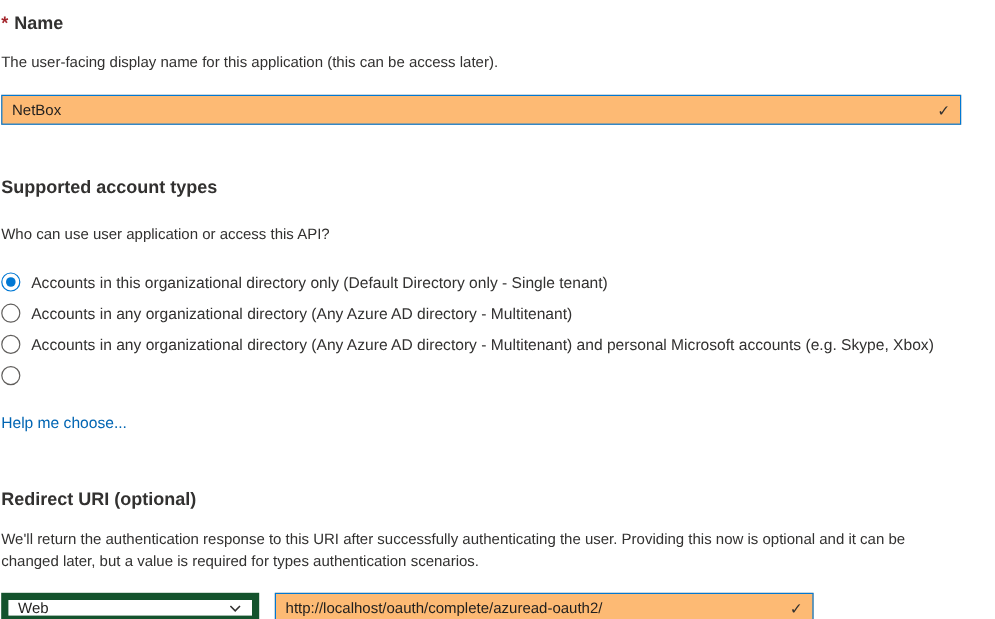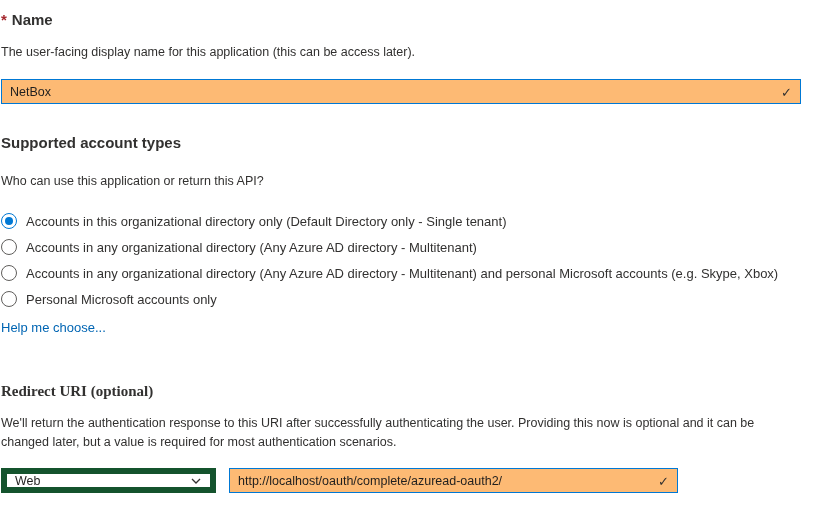--- a/index.html
+++ b/index.html
@@ -23,42 +23,42 @@
     border: none; outline: none; flex: 1; height: 100%;
     font-size: 12.5px; font-family: inherit; color: #201f1e;
     padding: 0 26px 0 8px; background: transparent;
   }
   .name-input-wrap { margin-top: 17px; width: 800px; }
   .check {
     position: absolute; right: 8px; top: 50%; transform: translateY(-50%);
     color: #323130; font-size: 13px; line-height: 1; pointer-events: none;
   }
 
-  .account-title { margin-top: 29px; }
+  .account-title { margin-top: 43px; }
   .question { font-size: 12.5px; margin-top: 21px; }
 
   .radio-list { margin-top: 20px; }
   .radio-row { display: flex; align-items: center; height: 26px; cursor: pointer; }
   .radio {
     width: 16px; height: 16px; border-radius: 50%;
     border: 1px solid #605e5c; background: #fff;
     margin-right: 9px; flex: none; position: relative;
   }
   .radio-row.selected .radio { border-color: #0078d4; }
   .radio-row.selected .radio::after {
     content: ""; position: absolute; inset: 3px; border-radius: 50%; background: #0078d4;
   }
   .radio-label { font-size: 13px; color: #323130; }
 
   .help-link {
-    display: inline-block; margin-top: 8px; font-size: 13px;
+    display: inline-block; margin-top: 19px; font-size: 13px;
     color: #0065b3; text-decoration: none; cursor: pointer;
   }
 
-  .redirect-title { margin-top: 45px; font-family: Liberation Serif, serif; }
+  .redirect-title { margin-top: 45px; }
 
   .redirect-row { display: flex; gap: 13px; margin-top: 16px; }
   .platform-select {
     width: 215px; height: 25px; border: 6px solid #14532d; background: #fff;
     display: flex; align-items: center; justify-content: space-between;
     padding: 0 8px; font-size: 12.5px; color: #201f1e; cursor: pointer;
   }
   .chevron { display: flex; align-items: center; }
   .uri-input-wrap { width: 449px; }
 </style>
@@ -72,46 +72,45 @@
     <span class="required">*</span><span>Name</span>
   </div>
   <div class="desc">The user-facing display name for this application (this can be access later).</div>
   <div class="input-wrap name-input-wrap">
     <input type="text" value="NetBox" style="">
     <span class="check">✓</span>
   </div>
 
   
   <div class="section-title account-title">Supported account types</div>
-  <div class="question">Who can use this application or return this API?</div>
+  <div class="question">Who can use user application or access this API?</div>
 
   <div class="radio-list">
     <div class="radio-row selected">
       <span class="radio"></span>
       <span class="radio-label">Accounts in this organizational directory only (Default Directory only - Single tenant)</span>
     </div>
     <div class="radio-row">
       <span class="radio"></span>
       <span class="radio-label">Accounts in any organizational directory (Any Azure AD directory - Multitenant)</span>
     </div>
     <div class="radio-row">
       <span class="radio"></span>
       <span class="radio-label">Accounts in any organizational directory (Any Azure AD directory - Multitenant) and personal Microsoft accounts (e.g. Skype, Xbox)</span>
     </div>
     <div class="radio-row">
       <span class="radio"></span>
-      <span class="radio-label">Personal Microsoft accounts only</span>
     </div>
   </div>
 
   <a class="help-link">Help me choose...</a>
 
   
   <div class="section-title redirect-title">Redirect URI (optional)</div>
-  <div class="desc">We'll return the authentication response to this URI after successfully authenticating the user. Providing this now is optional and it can be changed later, but a value is required for most authentication scenarios.</div>
+  <div class="desc">We'll return the authentication response to this URI after successfully authenticating the user. Providing this now is optional and it can be changed later, but a value is required for types authentication scenarios.</div>
 
   <div class="redirect-row">
     <div class="platform-select">
       <span>Web</span>
       <span class="chevron">
         <svg width="12" height="12" viewBox="0 0 12 12">
             <path d="M2 4 L6 8 L10 4" fill="none" stroke="#323130" stroke-width="1.3"></path>
           </svg>
       </span>
     </div>

